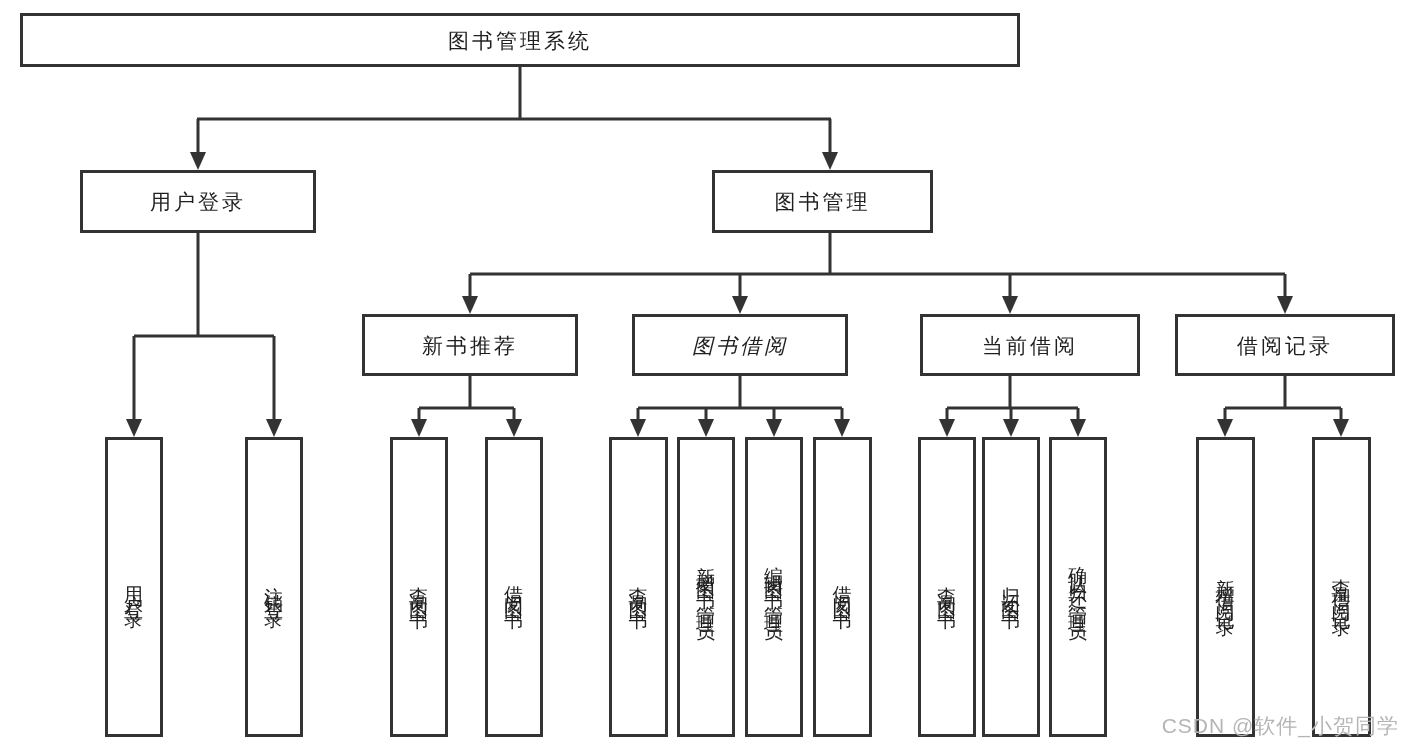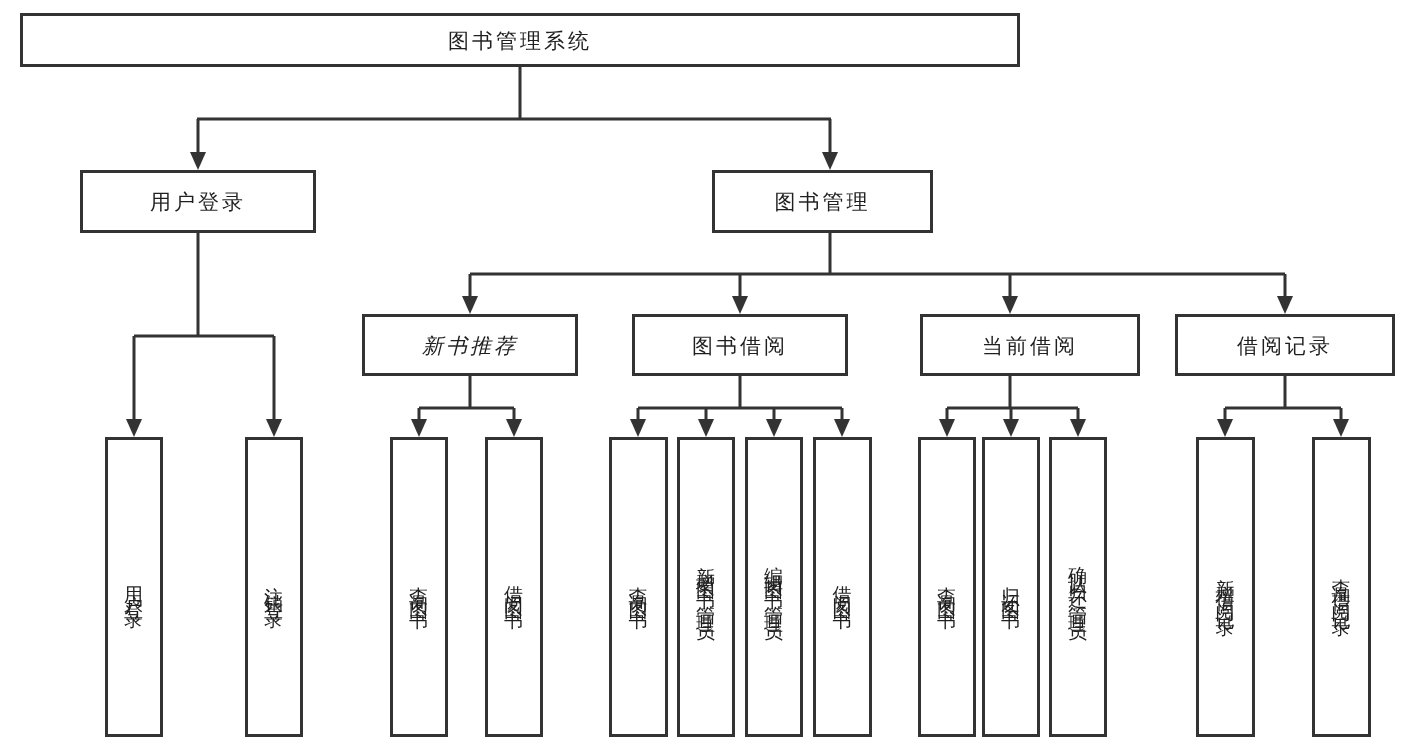--- a/index.html
+++ b/index.html
@@ -77,30 +77,30 @@
       </div>
       <div class="node vnode" style="left: 105px; top: 437px; width: 58px; height: 300px;">
         <span>用户登录</span>
       </div>
       <div class="node vnode" style="left: 245px; top: 437px; width: 58px; height: 300px;">
         <span>注销登录</span>
       </div>
       <div class="node hnode" style="left: 712px; top: 170px; width: 221px; height: 63px;">
         <span>图书管理</span>
       </div>
-      <div class="node hnode" style="left: 362px; top: 314px; width: 216px; height: 62px; font-style: italic;">
+      <div class="node hnode" style="left: 362px; top: 314px; width: 216px; height: 62px;">
         <span>新书推荐</span>
       </div>
       <div class="node vnode" style="left: 390px; top: 437px; width: 58px; height: 300px;">
         <span>查询图书</span>
       </div>
       <div class="node vnode" style="left: 485px; top: 437px; width: 58px; height: 300px;">
         <span>借阅图书</span>
       </div>
-      <div class="node hnode" style="left: 632px; top: 314px; width: 216px; height: 62px;">
+      <div class="node hnode" style="left: 632px; top: 314px; width: 216px; height: 62px; font-style: italic;">
         <span>图书借阅</span>
       </div>
       <div class="node vnode" style="left: 609px; top: 437px; width: 59px; height: 300px;">
         <span>查询图书</span>
       </div>
       <div class="node vnode" style="left: 677px; top: 437px; width: 58px; height: 300px;">
         <span>新增图书（管理员）</span>
       </div>
       <div class="node vnode" style="left: 745px; top: 437px; width: 58px; height: 300px;">
         <span>编辑图书（管理员）</span>
@@ -123,13 +123,14 @@
       <div class="node hnode" style="left: 1175px; top: 314px; width: 220px; height: 62px;">
         <span>借阅记录</span>
       </div>
       <div class="node vnode" style="left: 1196px; top: 437px; width: 59px; height: 300px;">
         <span>新增借阅记录</span>
       </div>
       <div class="node vnode" style="left: 1312px; top: 437px; width: 59px; height: 300px;">
         <span>查询借阅记录</span>
       </div>
     </div>
+  <div class="watermark">CSDN @软件_小贺同学</div>
 </div>
 
 </body></html>

